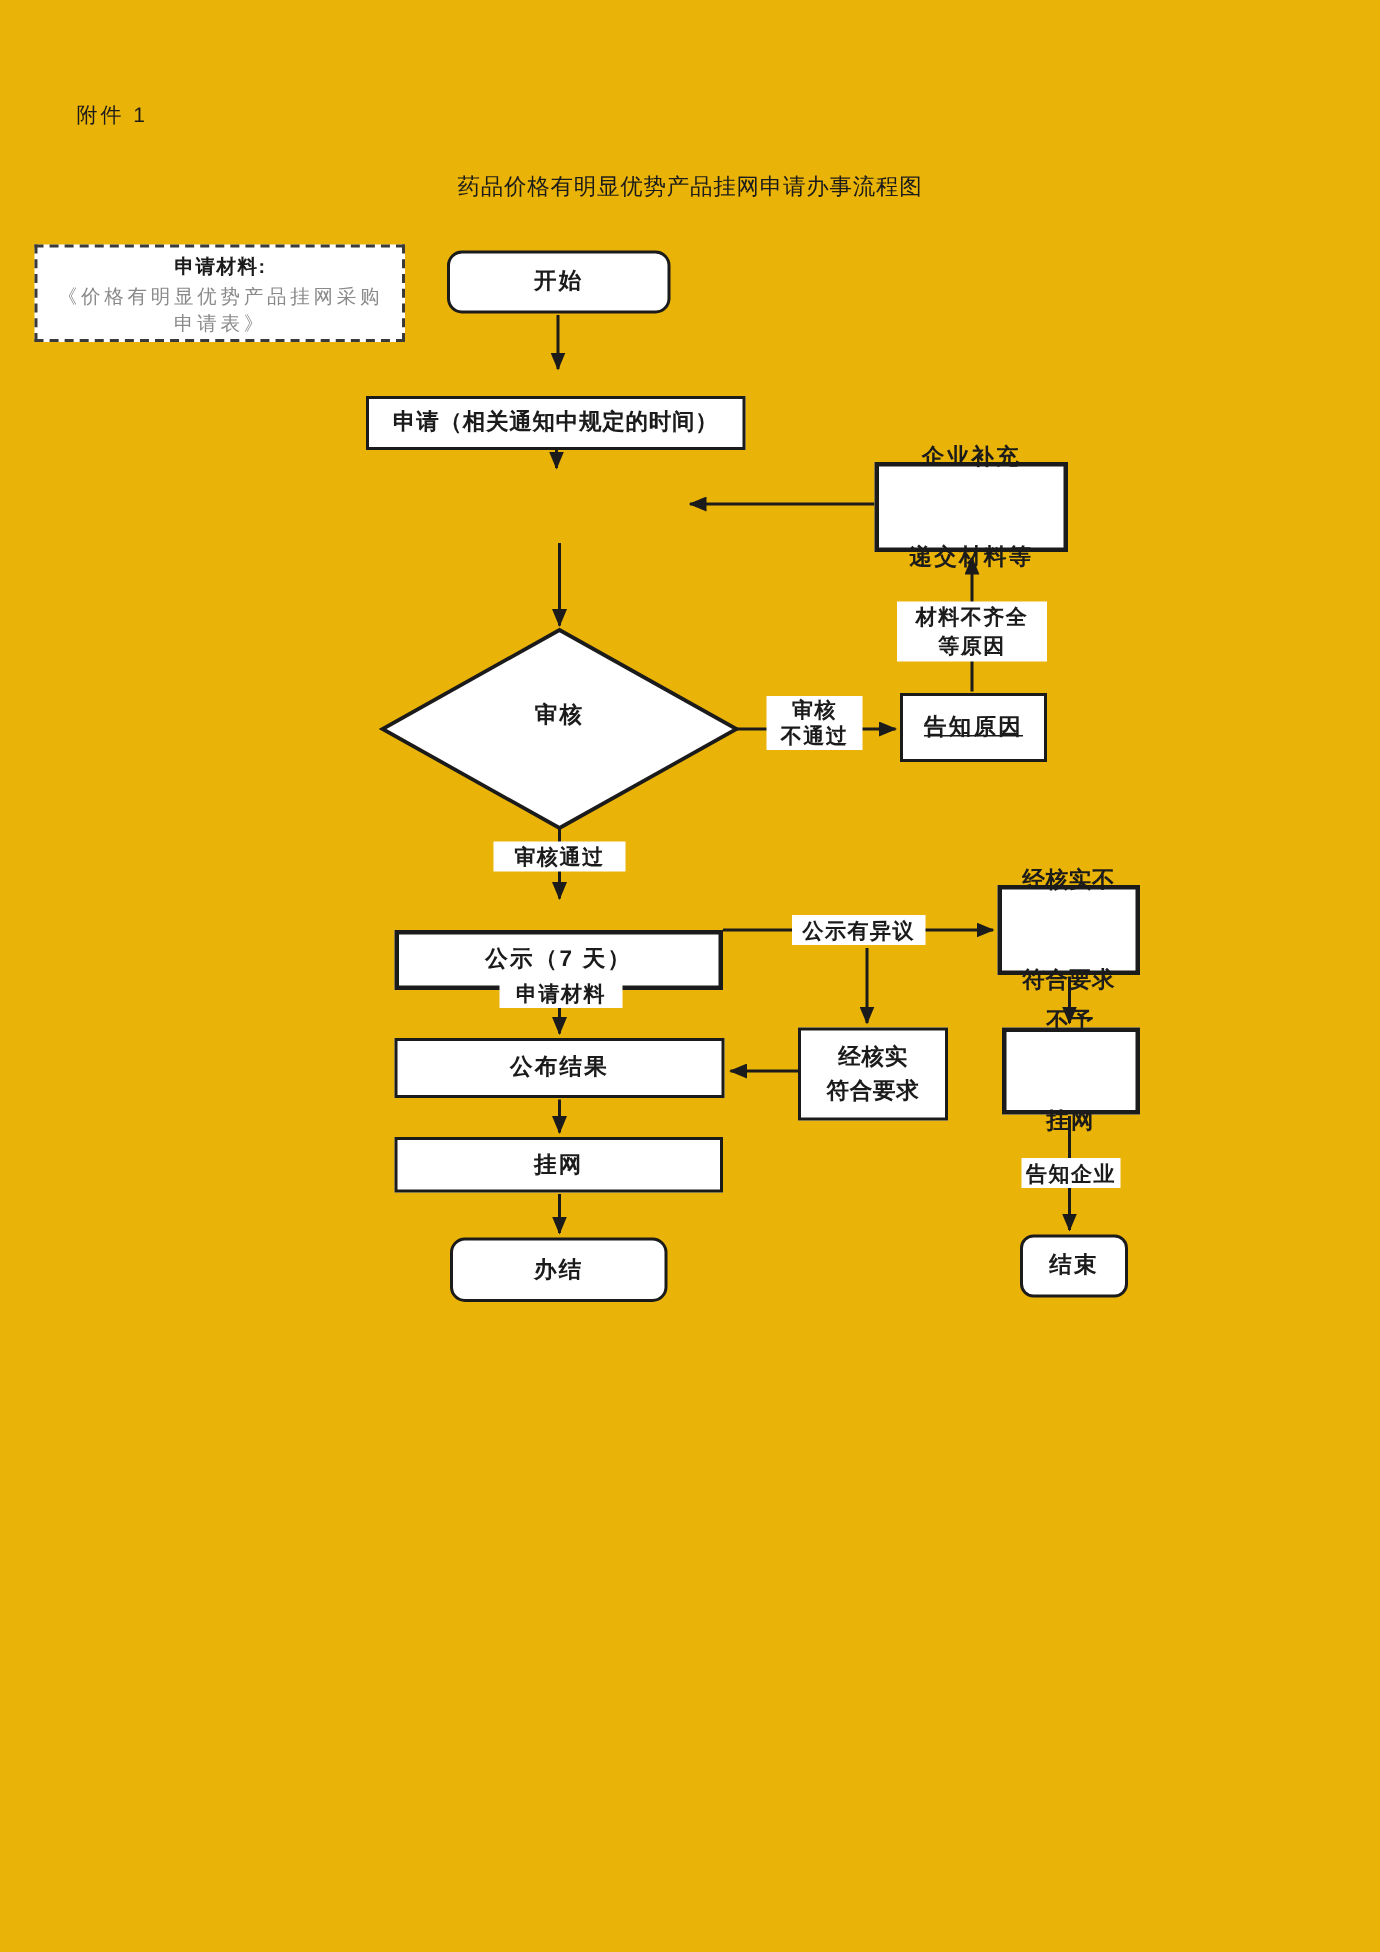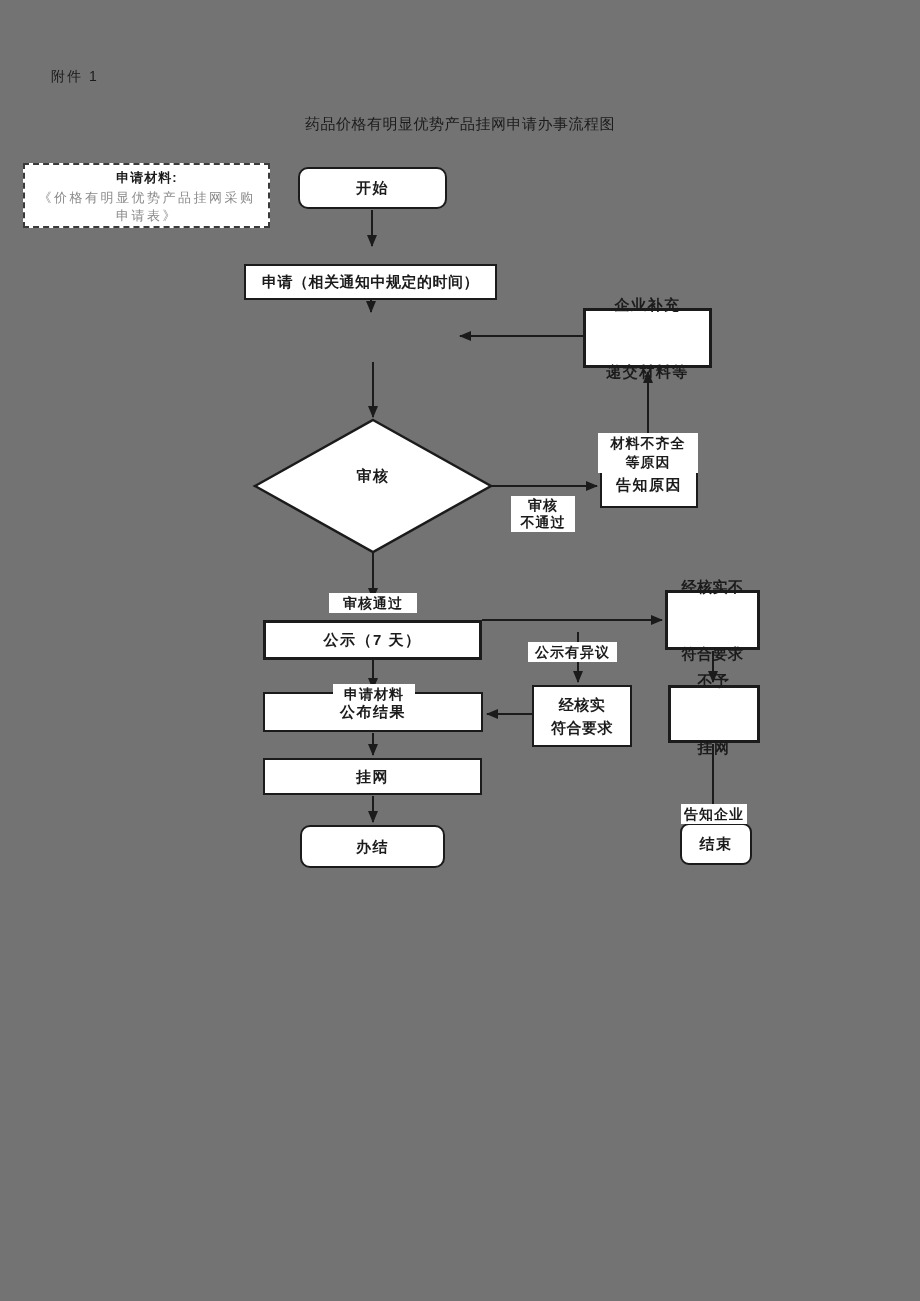--- a/index.html
+++ b/index.html
@@ -1,17 +1,17 @@
 <!DOCTYPE html>
 <html><head>
 <meta charset="utf-8">
 <style>
   html,body{margin:0;padding:0;background:#e8e8e8;}
   .page{
-    position:relative;width:920px;height:1301px;background:#737373;
+    position:relative;width:920px;height:1301px;background:#eab308;
     font-family:"Liberation Sans","DejaVu Sans",sans-serif;color:#1b1b1b;
     overflow:hidden;margin:0 auto;
   }
   .attachment{position:absolute;left:51px;top:68px;font-size:14px;letter-spacing:2px;}
   .title{position:absolute;left:0;top:115px;width:920px;text-align:center;
     font-size:15px;letter-spacing:0.5px;}
   .wires{position:absolute;left:0;top:0;}
   .note{
     position:absolute;left:23px;top:163px;width:247px;height:65px;box-sizing:border-box;
     border:2px dashed #3a3a3a;padding:4px 8px 4px 9px;background:#fff;text-align:center;
@@ -25,21 +25,21 @@
     font-size:15px;font-weight:bold;letter-spacing:1.5px;text-align:center;line-height:1.55;
   }
   .thick{border-width:3px;gap:44px;}
   .thin{border-width:2px;}
   .round{border-radius:10px;}
   .dlabel{
     position:absolute;font-size:15px;font-weight:bold;letter-spacing:1.5px;text-align:center;
   }
   .elabel{
     position:absolute;background:#fff;font-size:14px;font-weight:bold;color:#1b1b1b;
-    text-align:center;line-height:18px;letter-spacing:1px;padding:1px 0;margin-top:32px;
+    text-align:center;line-height:18px;letter-spacing:1px;padding:1px 0;
   }
   .elabel.two{line-height:17px;}
 </style>
 </head>
 <body>
 
 <div class="page">
 
   <div class="attachment">附件 1</div>
   <div class="title">药品价格有明显优势产品挂网申请办事流程图</div>
@@ -86,21 +86,21 @@
   </div>
 
 
   <div class="box thick" style="left:583px;top:308px;width:129px;height:60px;">
     <div>企业补充</div>
     <div>递交材料等</div>
   </div>
 
   <div class="dlabel" style="left:341px;top:467px;width:64px;">审核</div>
 
-  <div class="box" style="left:600px;top:462px;width:98px;height:46px;">
+  <div class="box" style="left:600px;top:462px;width:98px;height:46px;text-decoration:underline;">
     <div>告知原因</div>
   </div>
 
   <div class="box thick" style="left:263px;top:620px;width:219px;height:40px;">
     <div>公示（7 天）</div>
   </div>
 
   <div class="box thick" style="left:665px;top:590px;width:95px;height:60px;letter-spacing:0.5px;">
     <div>经核实不</div>
     <div>符合要求</div>

